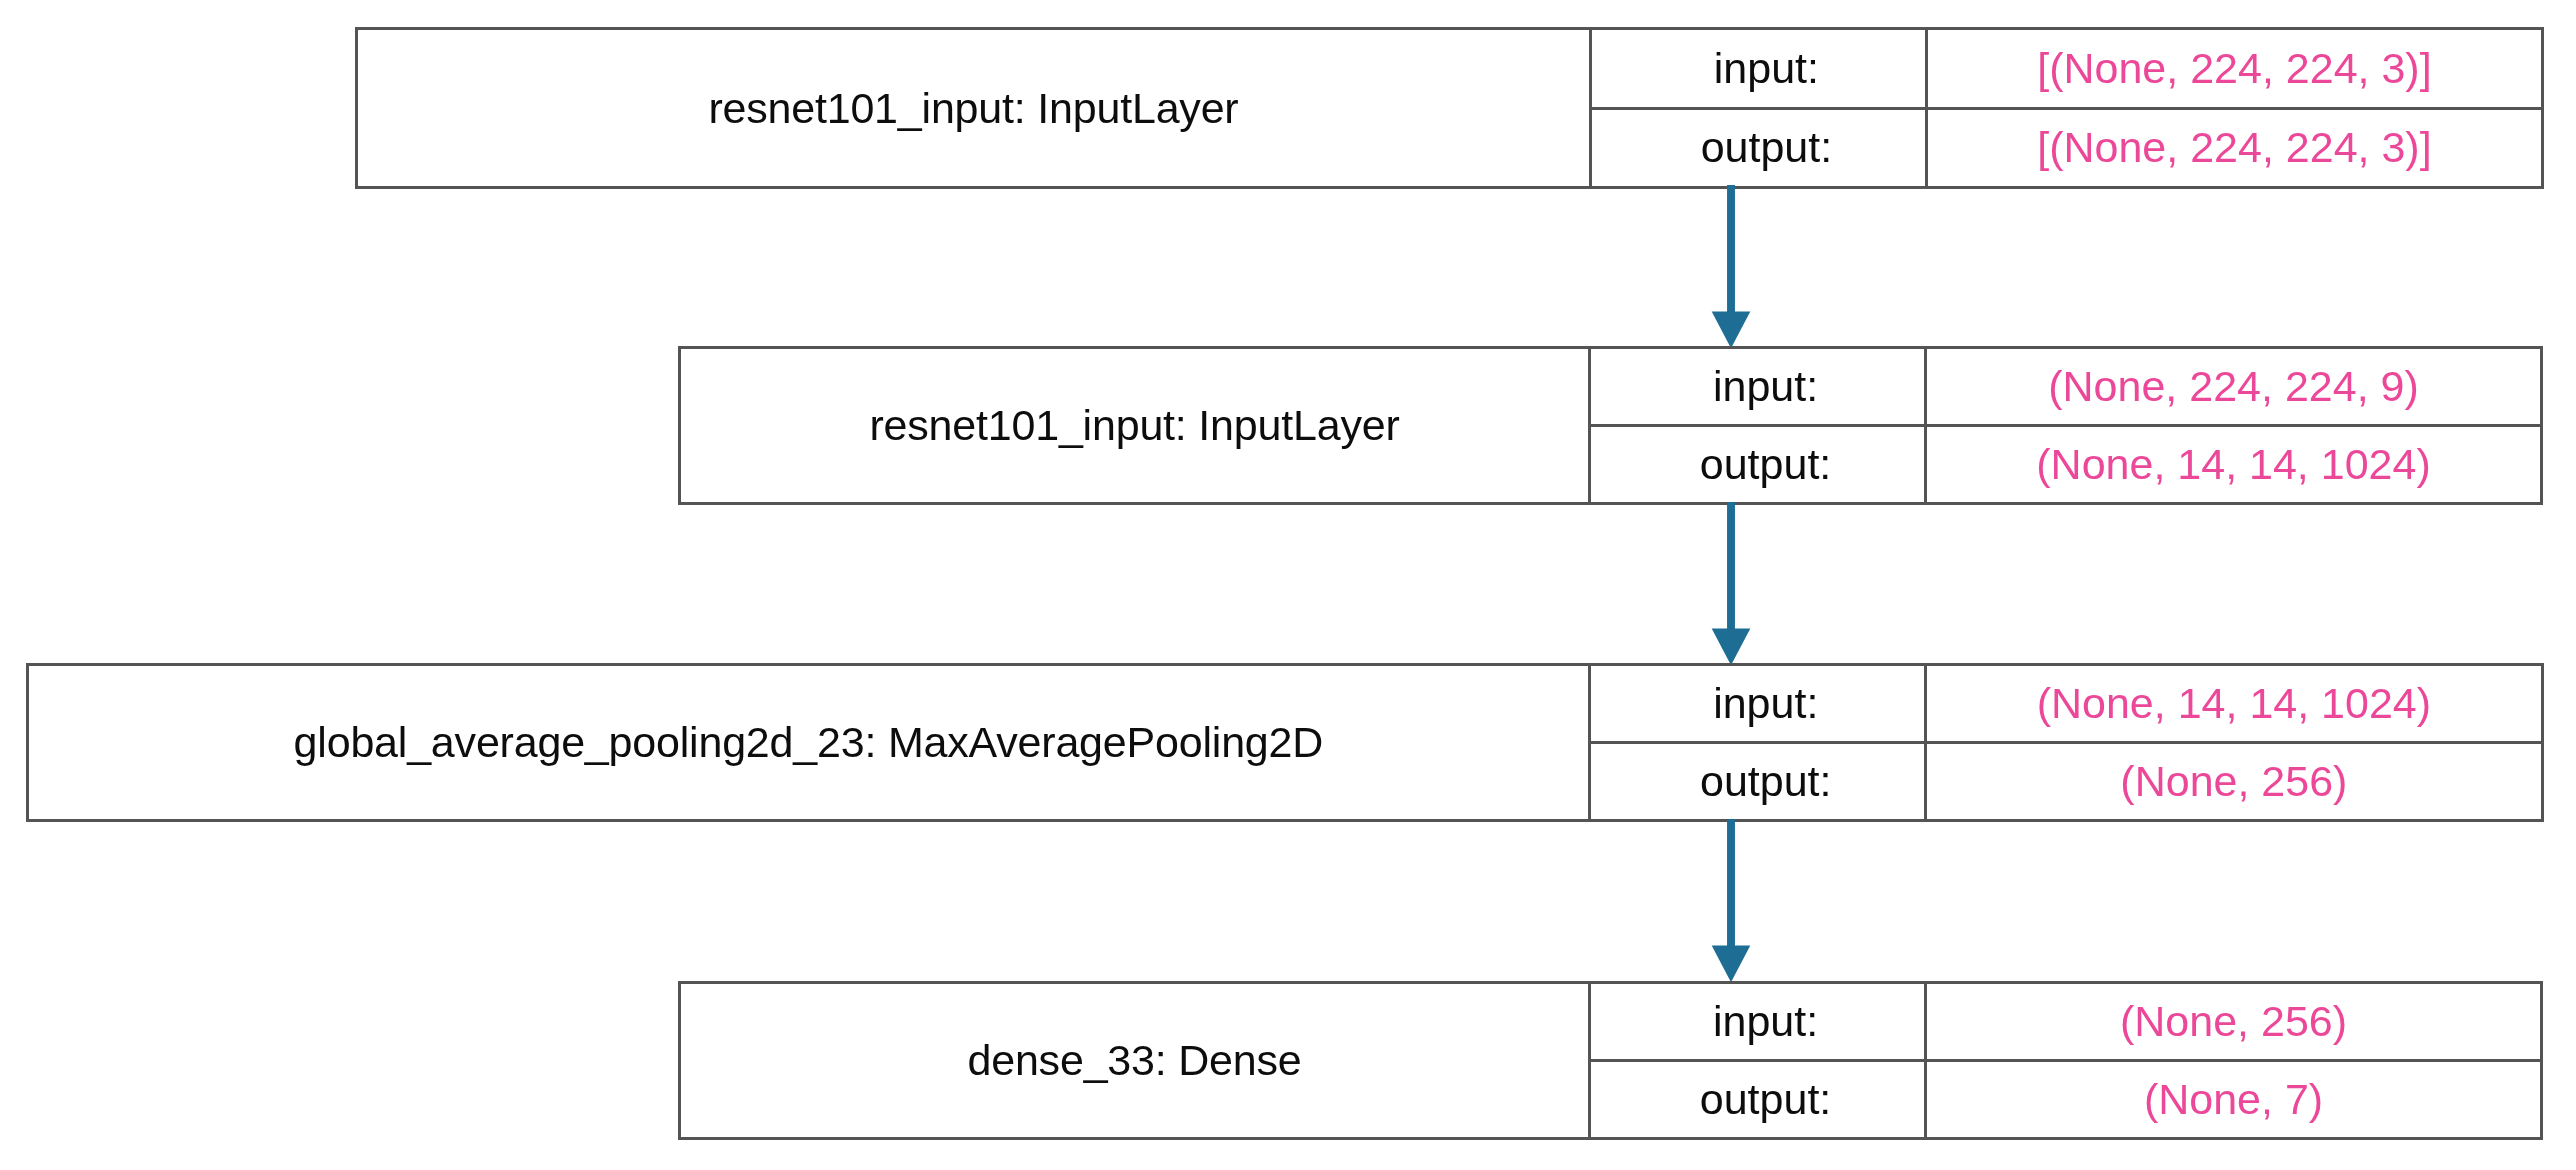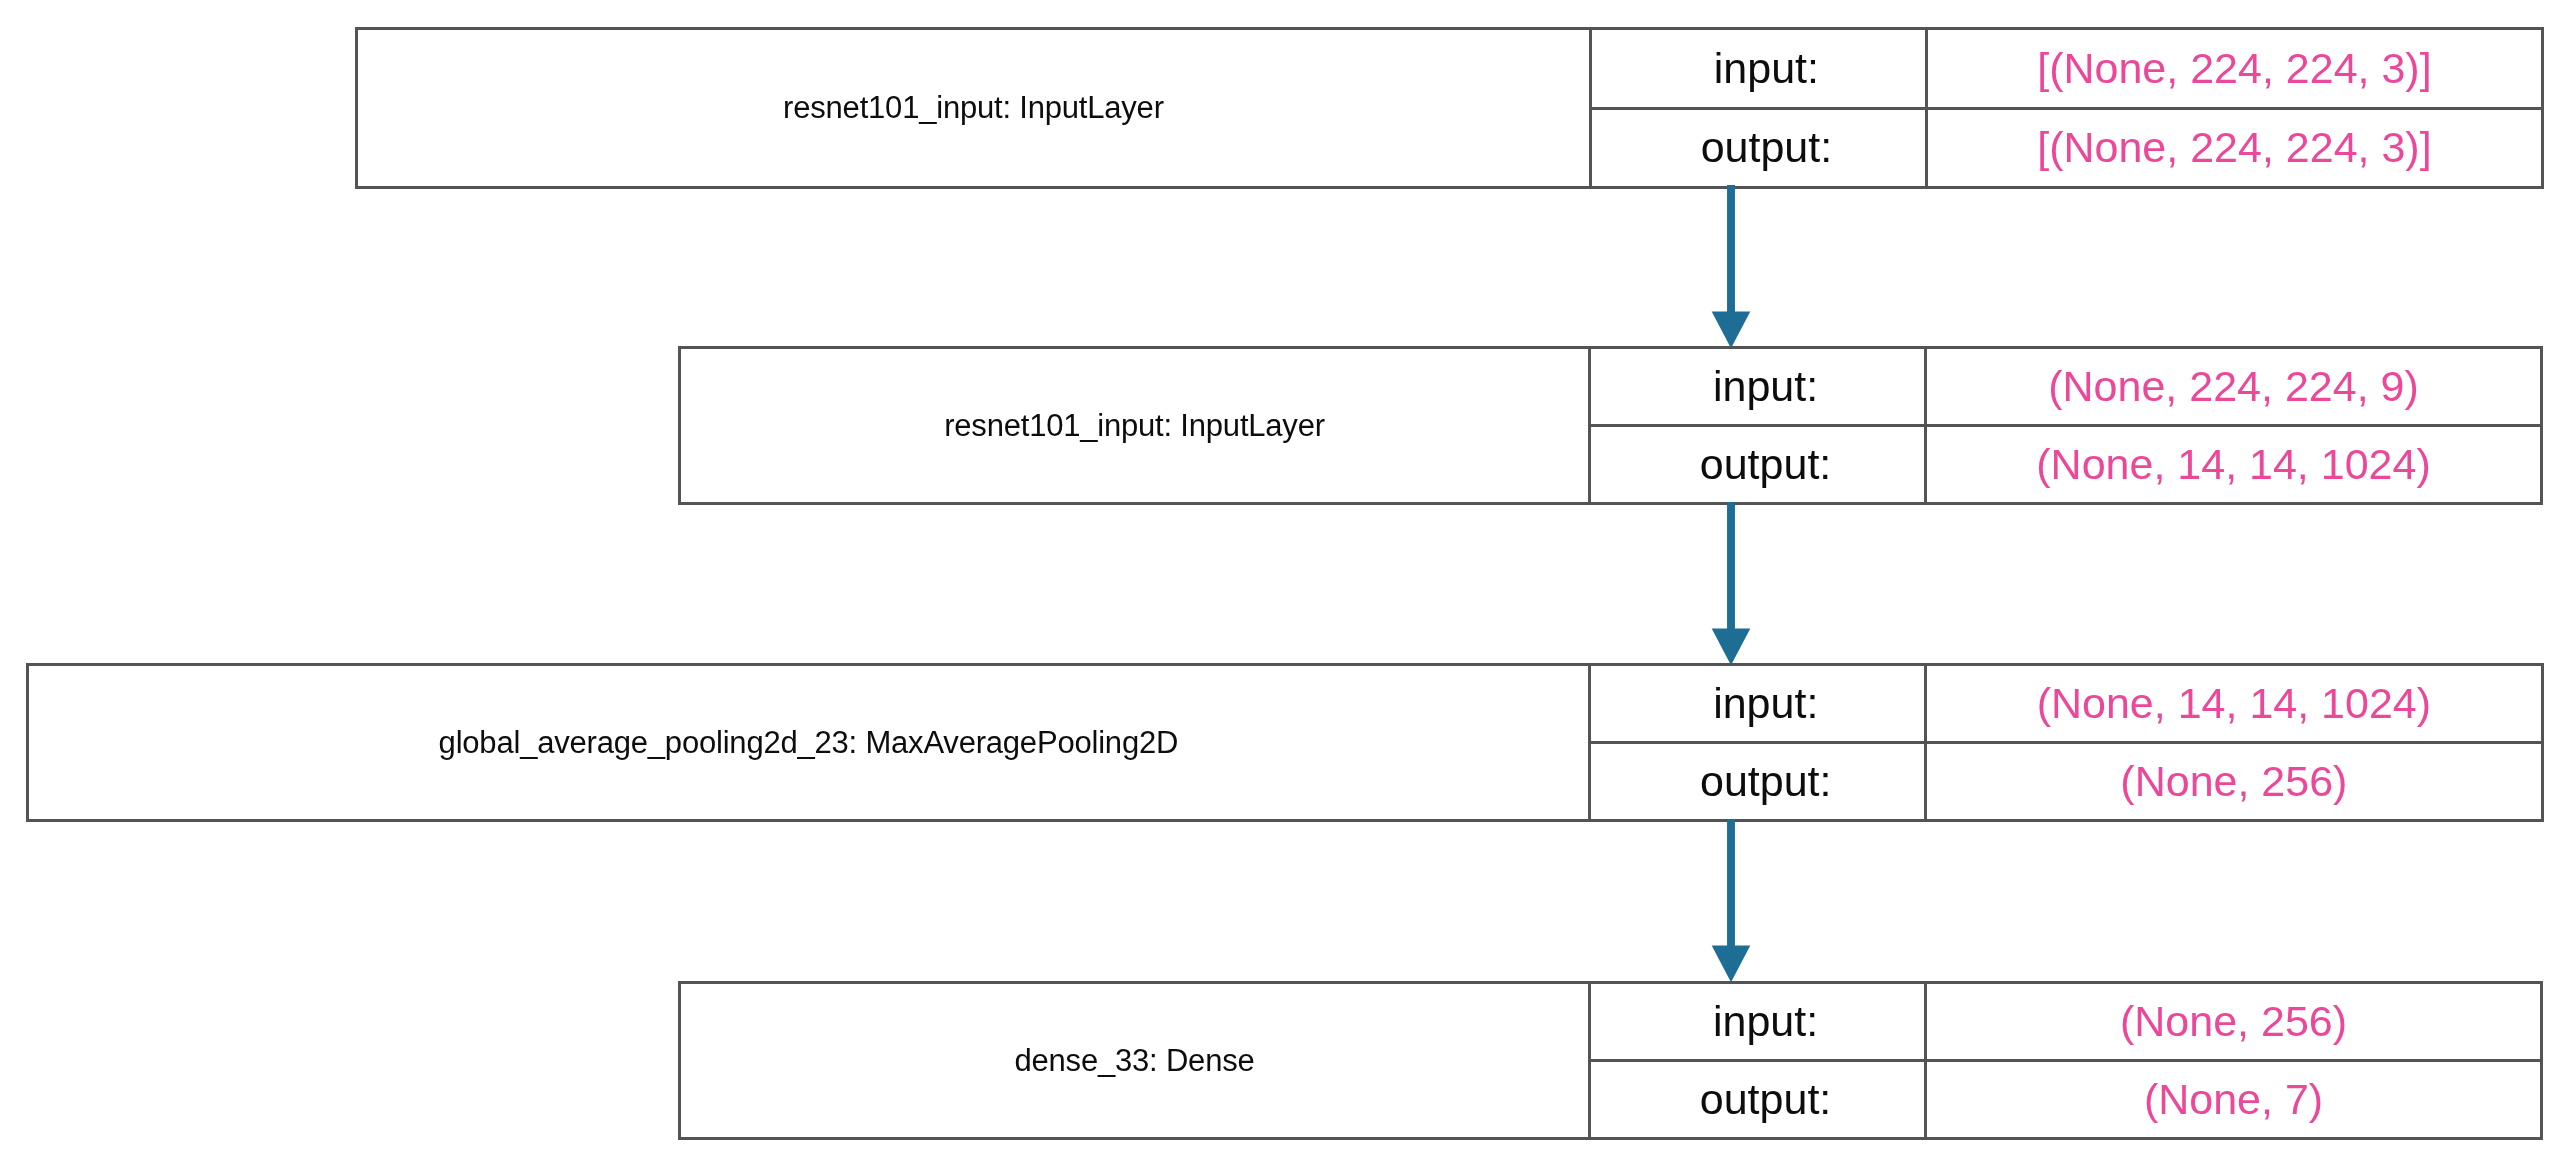--- a/index.html
+++ b/index.html
@@ -32,21 +32,21 @@
 
   
   .node-name {
     box-sizing: border-box;
     display: flex;
     align-items: center;
     justify-content: center;
     text-align: center;
     padding: 0 8.8px;
     color: #0d0d0d;
-    font-size: 31px;
+    font-size: 43px;
     font-weight: 400;
     letter-spacing: -0.2px;
     white-space: nowrap;
     overflow: hidden;
   }
 
   
   .node-io {
     box-sizing: border-box;
     display: flex;

